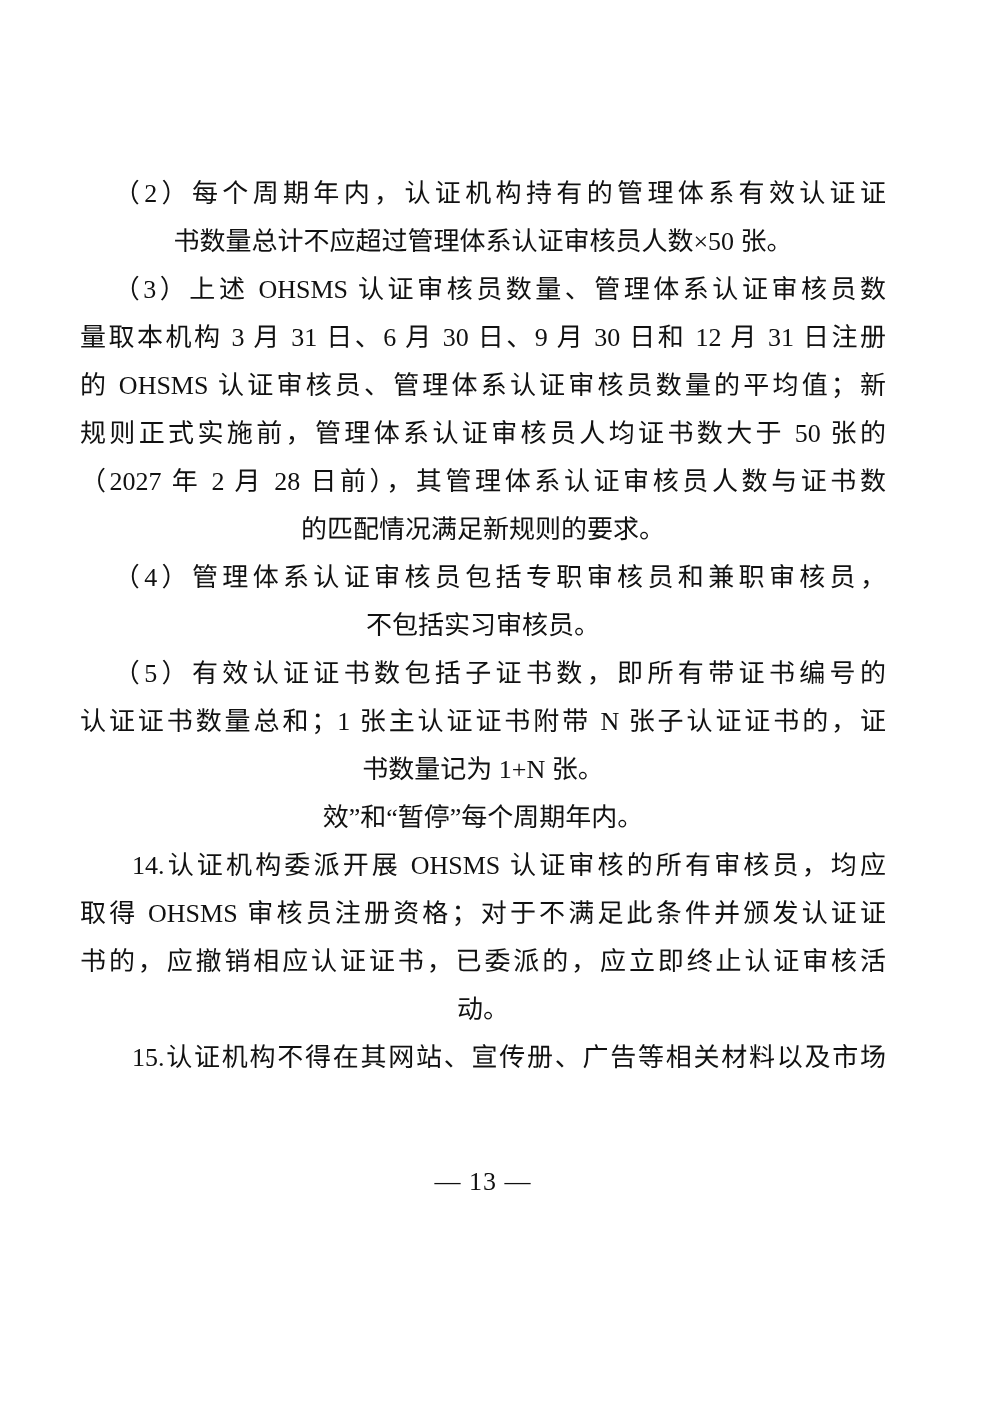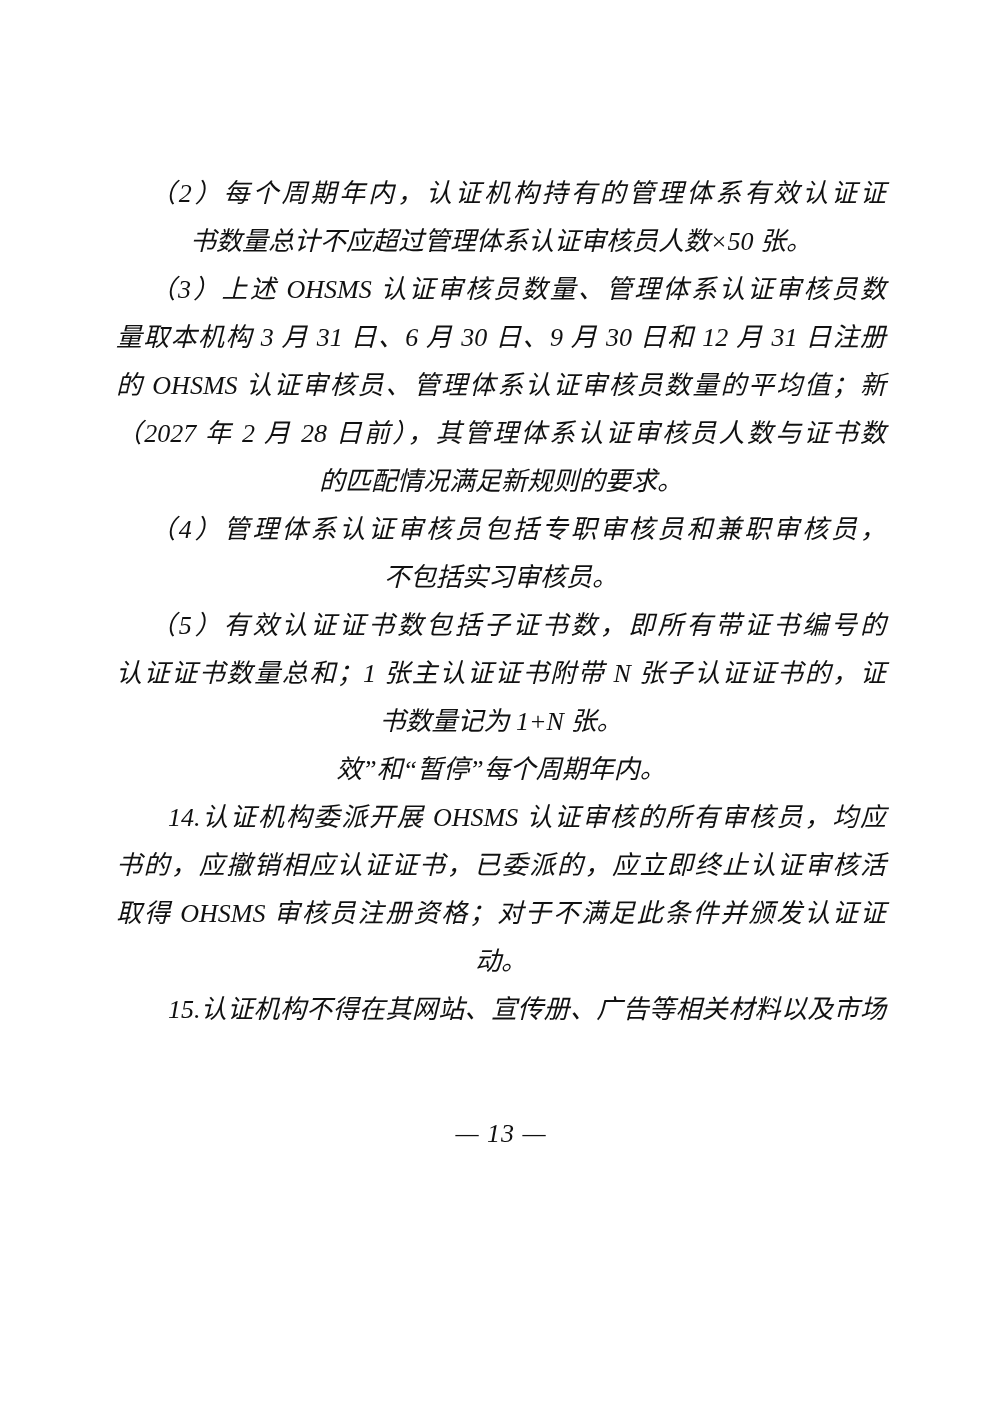--- a/index.html
+++ b/index.html
@@ -11,22 +11,21 @@
     position: relative;
     width: 1000px;
     height: 1414px;
     margin: 0 auto;
     background: #ffffff;
     overflow: hidden;
     font-family: "Liberation Serif", "DejaVu Serif", serif;
     color: #111111;
   }
   .content {
-    padding: 170px 114px 0 116px;
-    font-style: italic;
+    padding: 170px 114px 0 80px;
   }
   .ln {
     font-size: 26px;
     line-height: 48px;
     white-space: normal;
     text-align: center;
   }
   
   .jf {
     text-align: justify;
@@ -52,28 +51,29 @@
 </head>
 <body>
 
 <div class="page">
   <div class="content">
     <div class="ln jf ind-p">（2）每个周期年内，认证机构持有的管理体系有效认证证</div>
     <div class="ln">书数量总计不应超过管理体系认证审核员人数×50 张。</div>
     <div class="ln jf ind-p">（3）上述 OHSMS 认证审核员数量、管理体系认证审核员数</div>
     <div class="ln jf">量取本机构 3 月 31 日、6 月 30 日、9 月 30 日和 12 月 31 日注册</div>
     <div class="ln jf">的 OHSMS 认证审核员、管理体系认证审核员数量的平均值；新</div>
+    <div class="ln jf">规则正式实施前，管理体系认证审核员人均证书数大于 50 张的</div>
     <div class="ln jf">（2027 年 2 月 28 日前），其管理体系认证审核员人数与证书数</div>
     <div class="ln">的匹配情况满足新规则的要求。</div>
     <div class="ln jf ind-p">（4）管理体系认证审核员包括专职审核员和兼职审核员，</div>
     <div class="ln">不包括实习审核员。</div>
     <div class="ln jf ind-p">（5）有效认证证书数包括子证书数，即所有带证书编号的</div>
     <div class="ln jf">认证证书数量总和；1 张主认证证书附带 N 张子认证证书的，证</div>
     <div class="ln">书数量记为 1+N 张。</div>
     <div class="ln">效”和“暂停”每个周期年内。</div>
     <div class="ln jf ind-n">14.认证机构委派开展 OHSMS 认证审核的所有审核员，均应</div>
+    <div class="ln jf">取得 OHSMS 审核员注册资格；对于不满足此条件并颁发认证证</div>
     <div class="ln jf">书的，应撤销相应认证证书，已委派的，应立即终止认证审核活</div>
-    <div class="ln jf">取得 OHSMS 审核员注册资格；对于不满足此条件并颁发认证证</div>
     <div class="ln">动。</div>
     <div class="ln jf ind-n">15.认证机构不得在其网站、宣传册、广告等相关材料以及市场</div>
     <div class="footer">— 13 —</div>
   </div>
 </div>
 
 </body></html>

